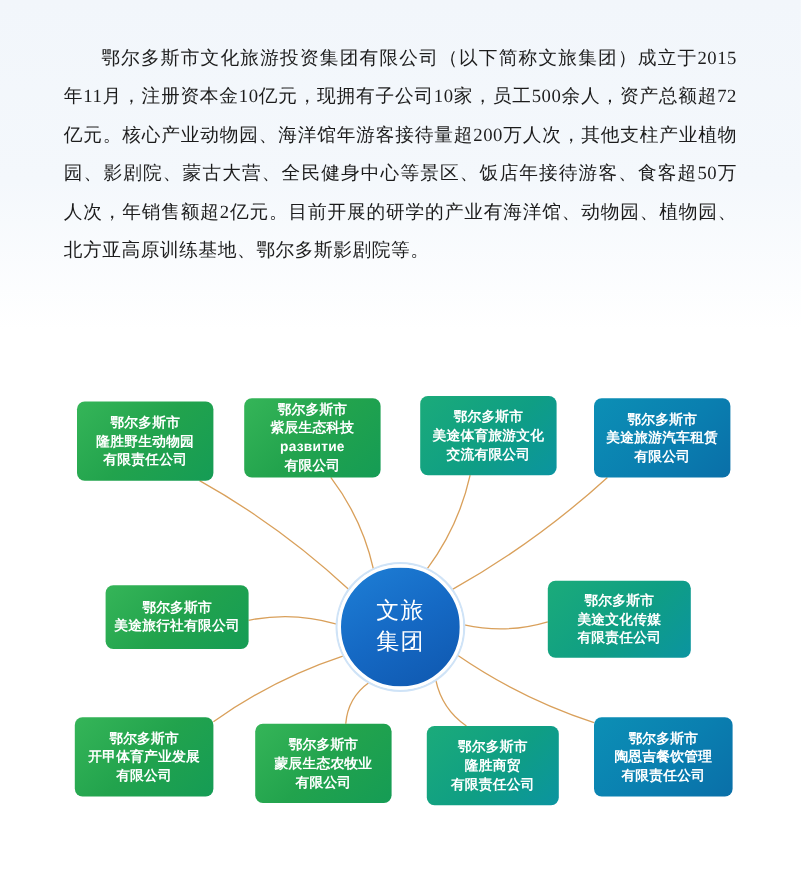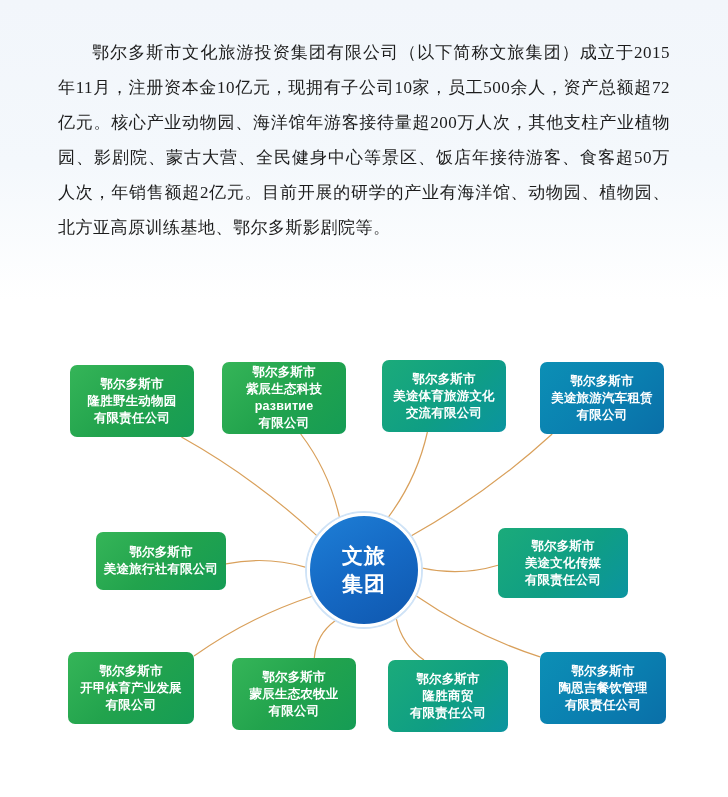--- a/index.html
+++ b/index.html
@@ -83,21 +83,21 @@
   #center-hub {
     position: absolute;
     width: 108px;
     height: 108px;
     border-radius: 50%;
     background: linear-gradient(150deg, #1e7fd6 0%, #1569c4 50%, #0f57ae 100%);
     border: 3px solid #ffffff;
     box-shadow: 0 0 0 2px #cfe3f7;
     color: #ffffff;
     font-size: 21px;
-    font-weight: bold;
+    font-weight: normal;
     line-height: 28px;
     display: flex;
     align-items: center;
     justify-content: center;
     text-align: center;
     white-space: pre-line;
     letter-spacing: 1px;
   }
 </style>
 </head>

